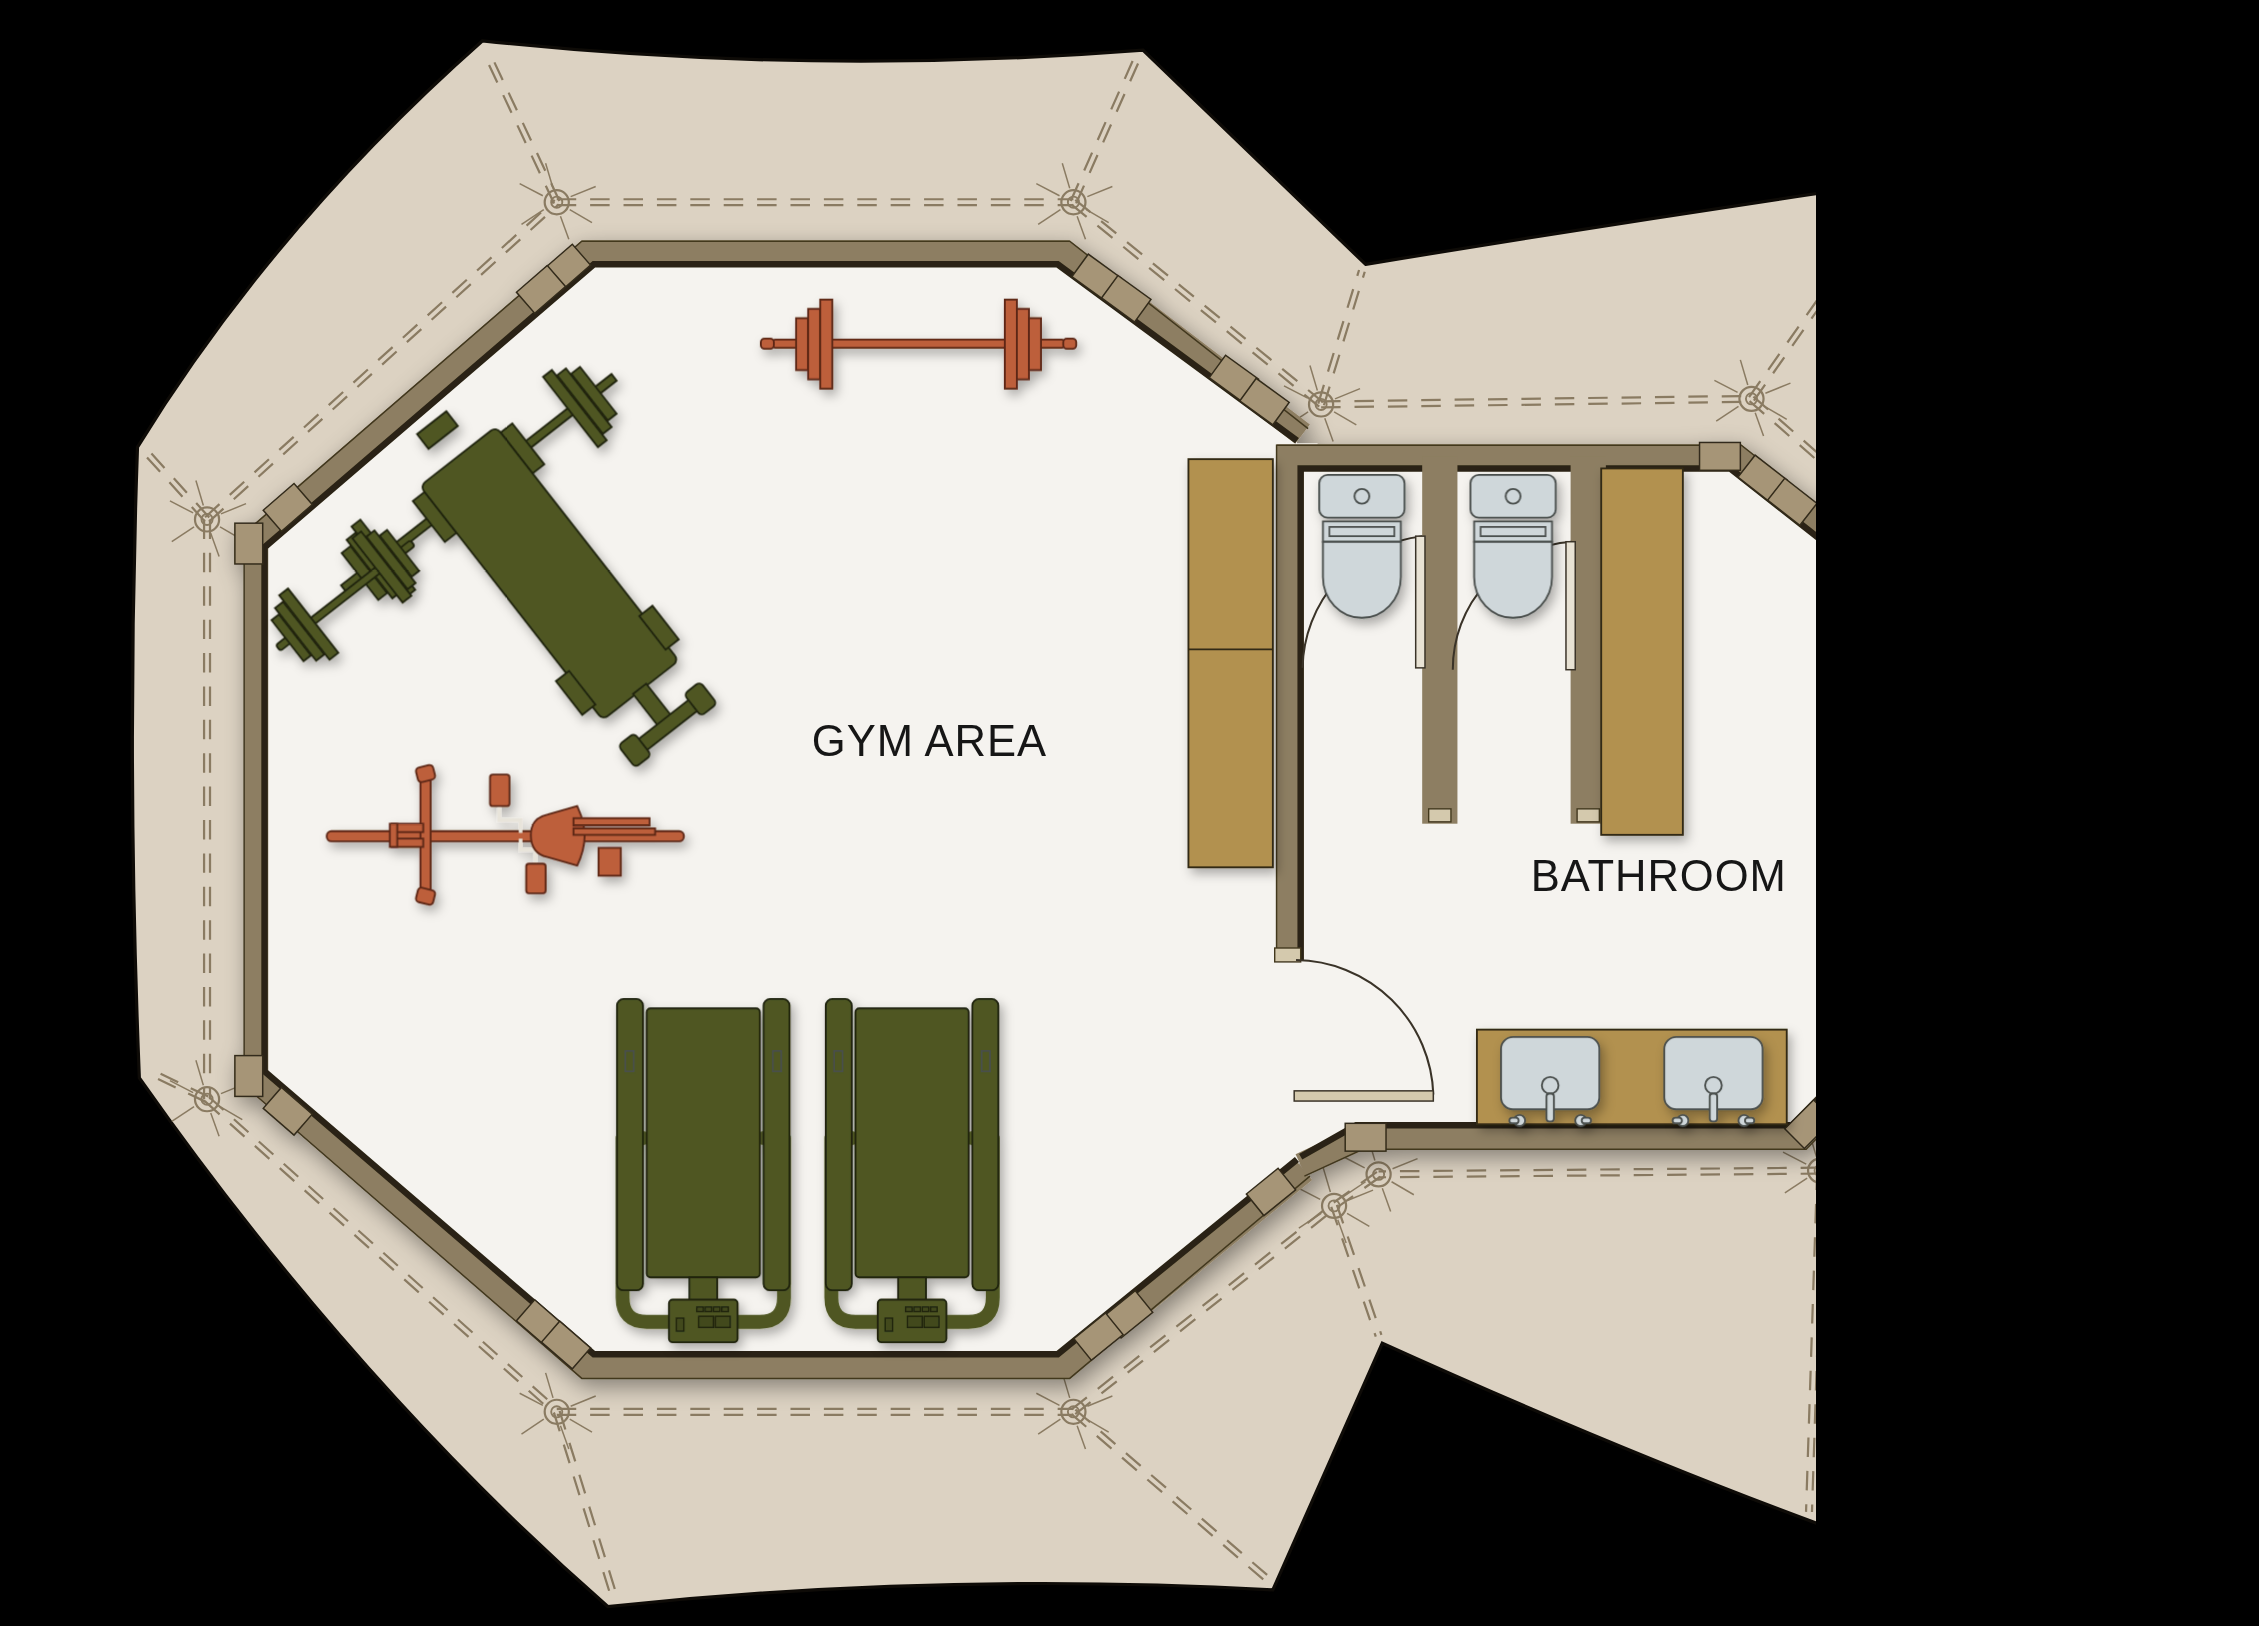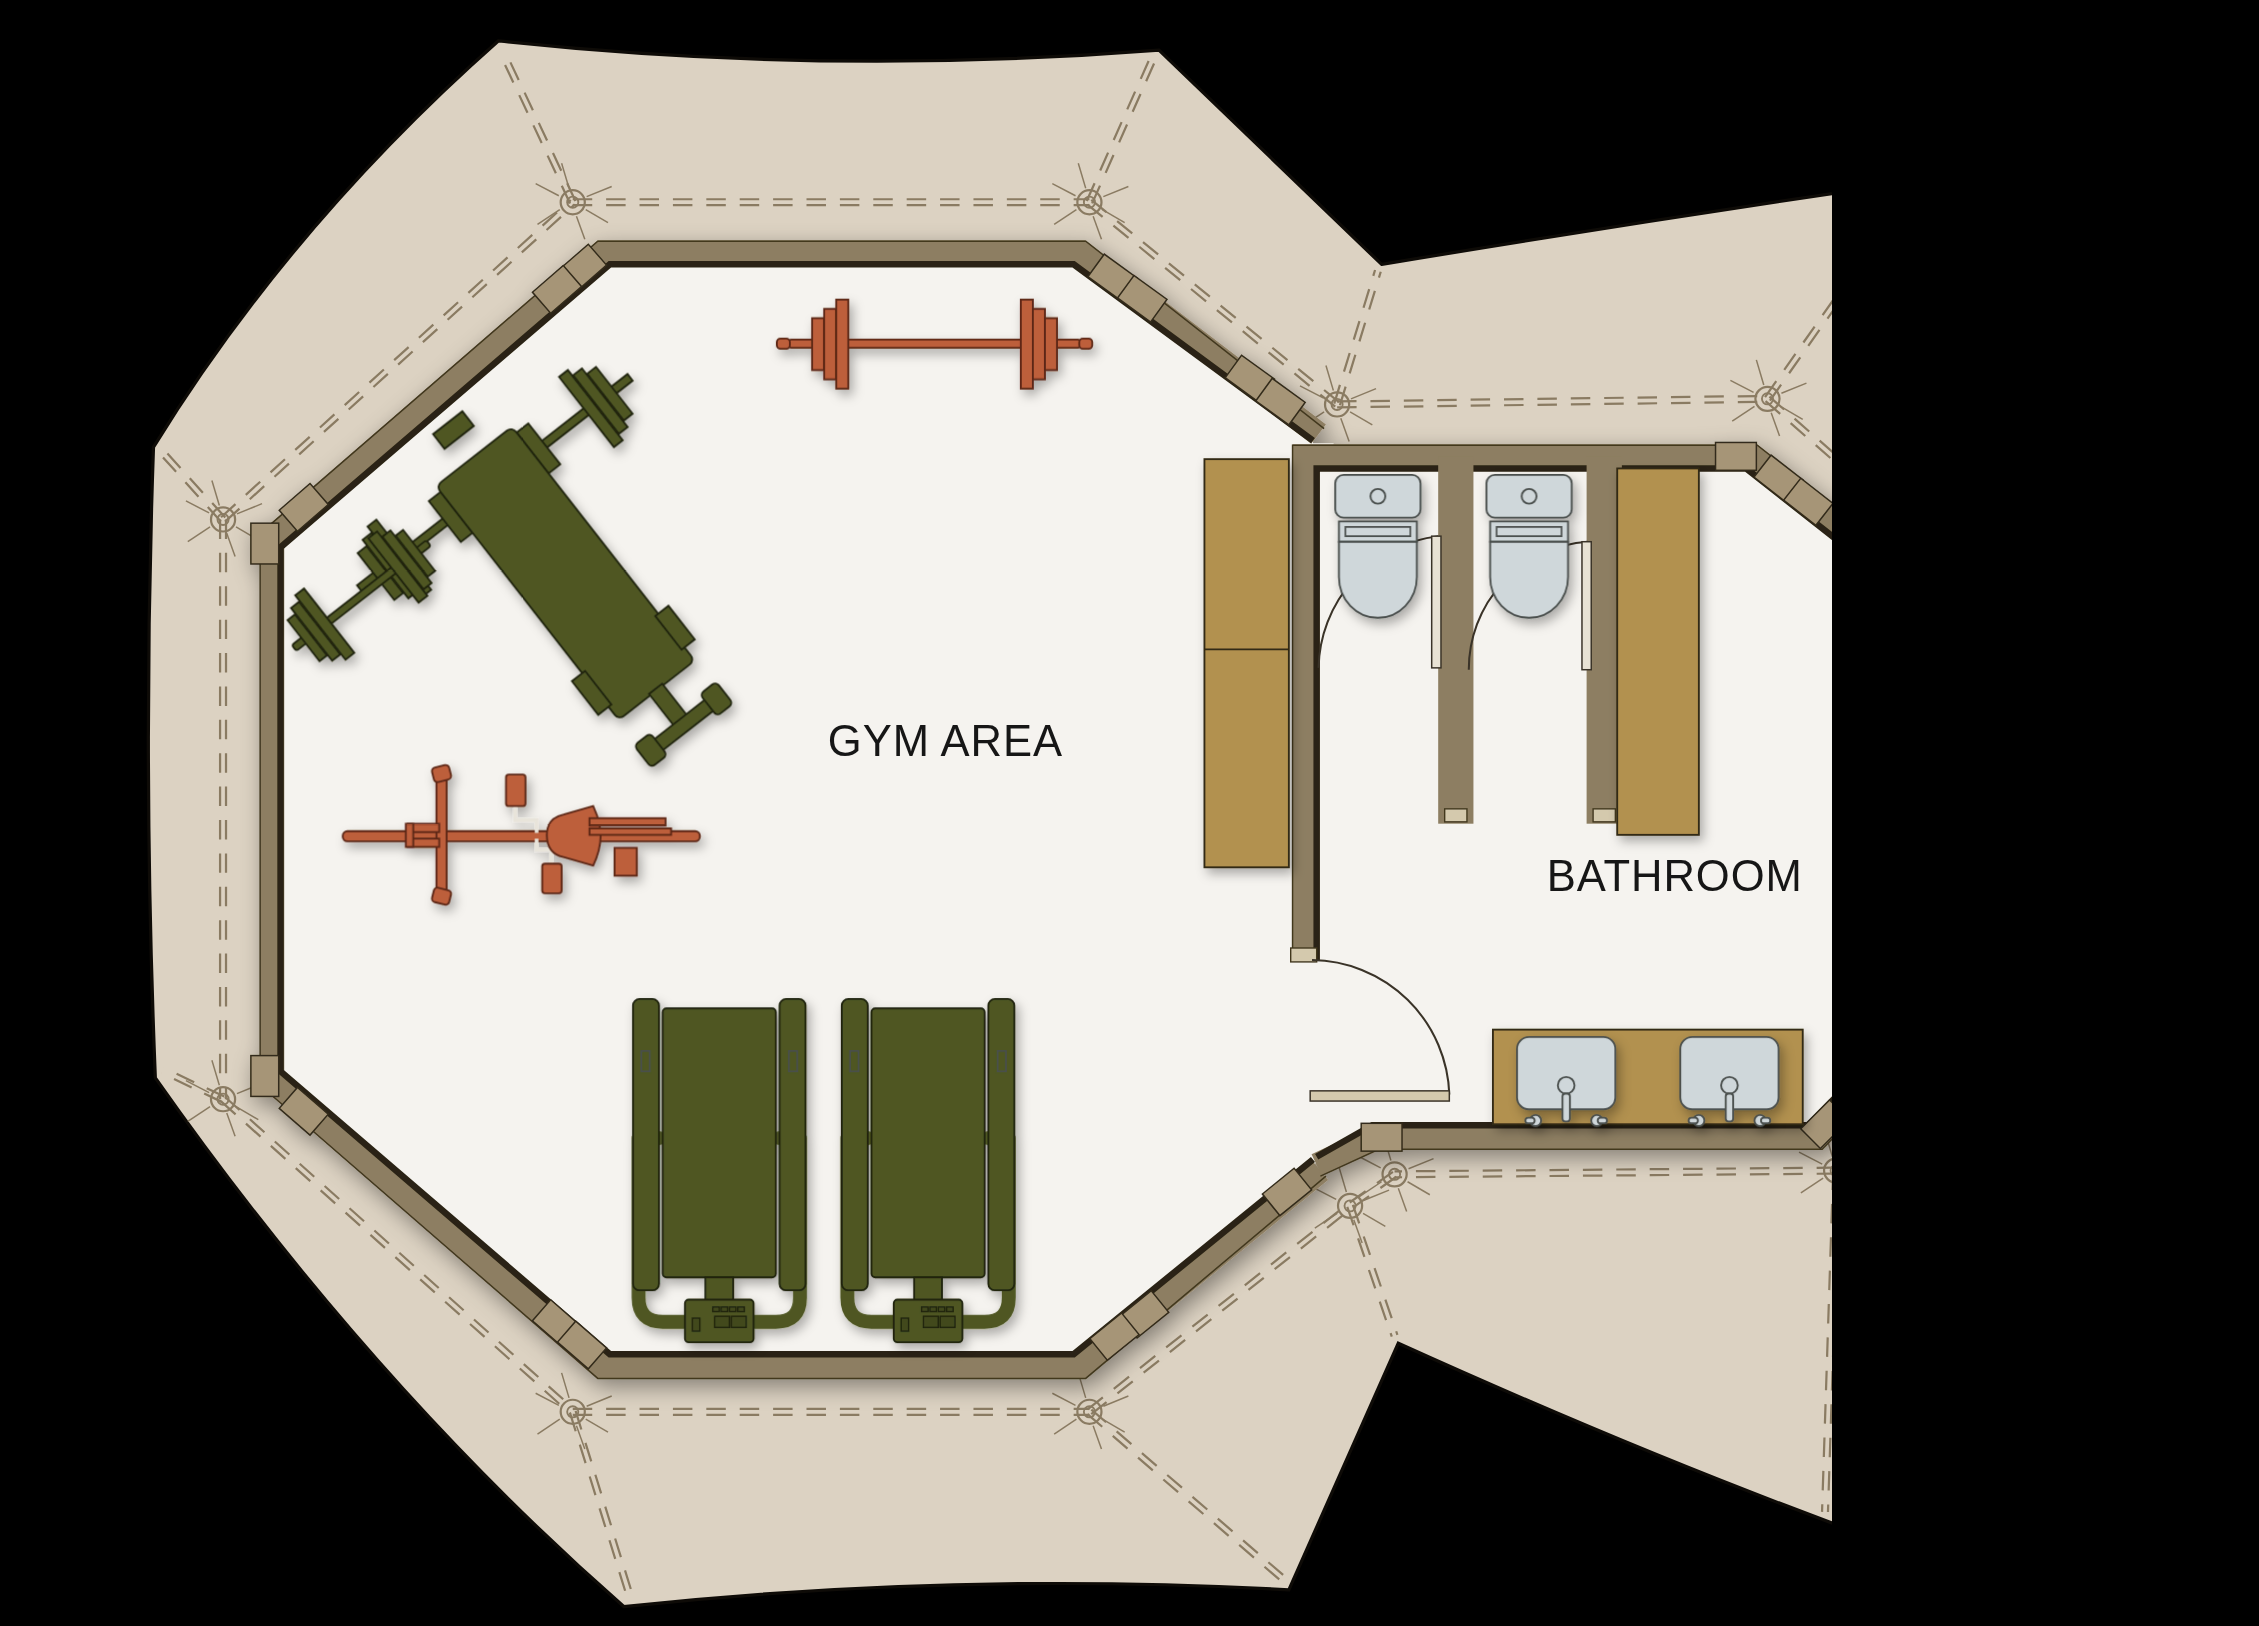--- a/index.html
+++ b/index.html
@@ -1,17 +1,17 @@
 <!DOCTYPE html>
 <html style="--background: #000000; --canvas: #dcd2c2; --floor: #f5f3ef; --wall: #8d7e62; --wall_outline: #2b2413; --corner_block: #a69577; --cabinet: #b2914f; --fixture: #cfd7da; --pink_bench: #eec2ba; --equipment_green: #4f5724; --equipment_rust: #bd5e3b; --door_leaf: #d4c9ad; --seam: #8a7b62; --label_text: #161616;font-size:15px"><head>
 <meta charset="utf-8">
 <style>
   html,body{margin:0;padding:0;background:var(--background,#000);width:100%;height:100%;}
   body{font-family:"Liberation Sans",sans-serif;}
-  .stage{width:1816px;height:1627px;position:relative;background:var(--background,#000);overflow:hidden;margin-left:16px;}
+  .stage{width:1816px;height:1627px;position:relative;background:var(--background,#000);overflow:hidden;}
   svg{display:block;}
   .canvas-fabric{fill:var(--canvas,#dcd2c2);stroke:#0e0b07;stroke-width:3.5;}
   .seam{stroke:var(--seam,#8a7b62);stroke-width:2.4;fill:none;stroke-dasharray:21 15;}
   .grom{stroke:var(--seam,#8a7b62);fill:none;}
   .floor{fill:var(--floor,#f5f3ef);}
   .band{stroke:var(--wall,#8d7e62);stroke-width:26;fill:none;stroke-linejoin:miter;}
   .bandedge{stroke:#42381f;stroke-width:1.6;fill:none;}
   .inner{stroke:var(--wall_outline,#2b2413);stroke-width:7;fill:none;stroke-linejoin:miter;}
   .blk{fill:var(--corner_block,#a69577);stroke:#332b1a;stroke-width:1.6;}
   .cap{fill:var(--door_leaf,#d4c9ad);stroke:#42381f;stroke-width:1.5;}

